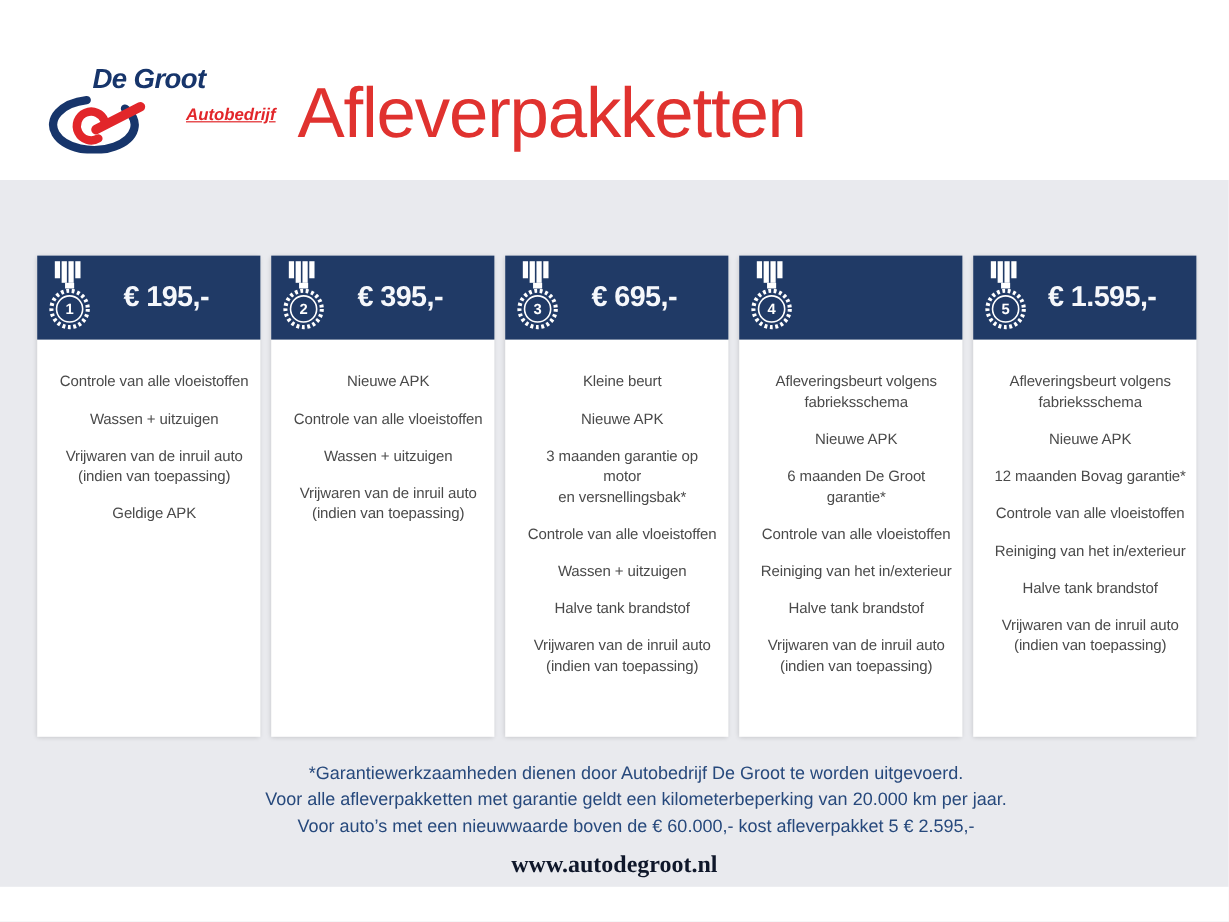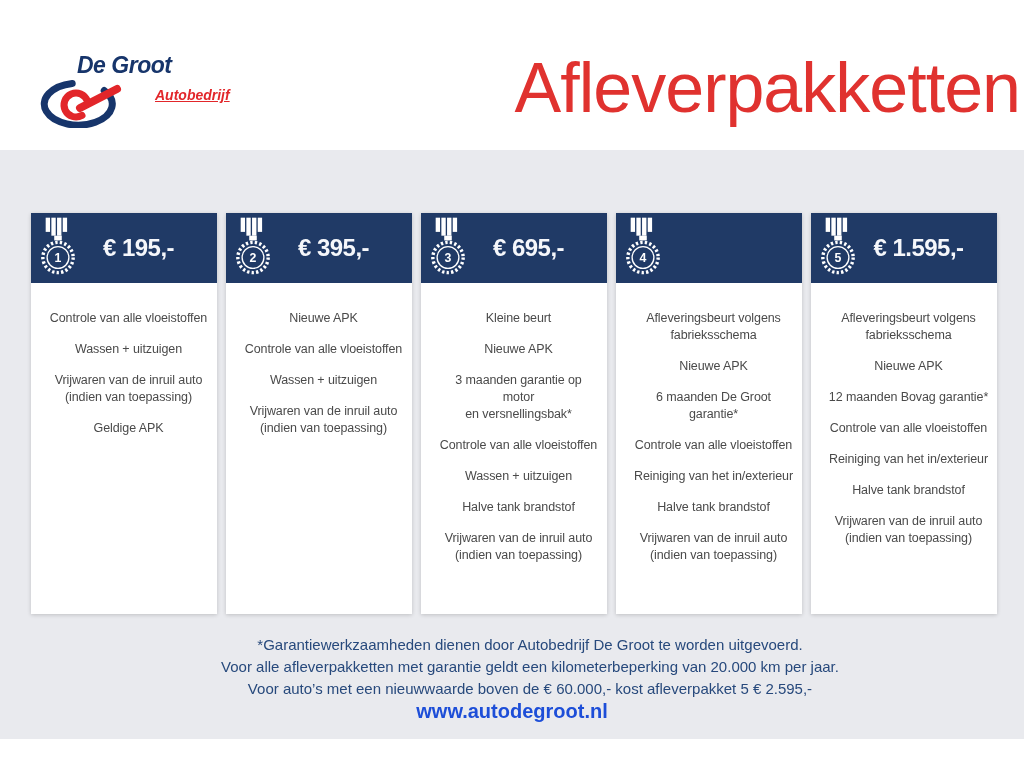--- a/index.html
+++ b/index.html
@@ -15,22 +15,22 @@
   .logo-name{
     position:absolute;left:39px;top:0;
     font-size:23px;font-weight:bold;font-style:italic;
     color:#17356b;letter-spacing:-0.5px;white-space:nowrap;
   }
   .logo-sub{
     position:absolute;left:117px;top:35px;
     font-size:14px;font-weight:bold;font-style:italic;color:#e2262a;white-space:nowrap;text-decoration:underline;
   }
   .page-title{
-    position:absolute;top:44px;left:232px;right:0;margin:4px;
-    text-align:right;font-size:70px;font-weight:400;letter-spacing:-1px;
+    position:absolute;top:44px;left:232px;right:0;margin:16px;
+    text-align:left;font-size:59px;font-weight:400;letter-spacing:-1px;
     color:#e0322f;
   }
   
   .content{height:589px;background:#e9eaee;box-sizing:border-box;padding-top:63px;}
   .cards{display:flex;gap:9px;padding-left:31px;}
   .card{
     width:186px;height:401px;flex:none;background:#ffffff;box-sizing:border-box;
     box-shadow:0 1px 4px rgba(0,0,0,0.18);
   }
   .card-head{
@@ -42,21 +42,21 @@
     letter-spacing:-0.5px;padding-right:16px;white-space:nowrap;
   }
   .card-body{padding:27px 8px 0 17px;}
   .item{
     margin:0 0 14px 0;font-size:12.5px;line-height:17px;letter-spacing:-0.1px;
     color:#4a4a4a;white-space:pre-line;text-align:center;
   }
   
   .notes{margin-top:20px;text-align:center;color:#27497c;font-size:15px;line-height:22px;padding-left:36px;}
   .notes p{margin:0;}
-  .site-url{text-align:center;color:#1d4ed8;font-size:20px;font-weight:bold;}
+  .site-url{margin-top:10px;text-align:center;color:#0f172a;font-size:20px;font-weight:bold;font-family:Liberation Serif, serif;}
 </style>
 </head>
 <body>
 
 <header class="page-header">
   <div class="logo">
     <svg class="logo-mark" viewBox="0 0 82 50" aria-hidden="true">
       <path d="M 32.2 5.4 A 34 21 0 1 0 64.2 12.5" fill="none" stroke="#17356b" stroke-width="7" stroke-linecap="round"></path>
       <path d="M 47.3 22.9 A 12 12 0 1 0 42 37.4" fill="none" stroke="#e2262a" stroke-width="7" stroke-linecap="round"></path>
       <line x1="40" y1="30" x2="77" y2="11" stroke="#e2262a" stroke-width="8" stroke-linecap="round"></line>

